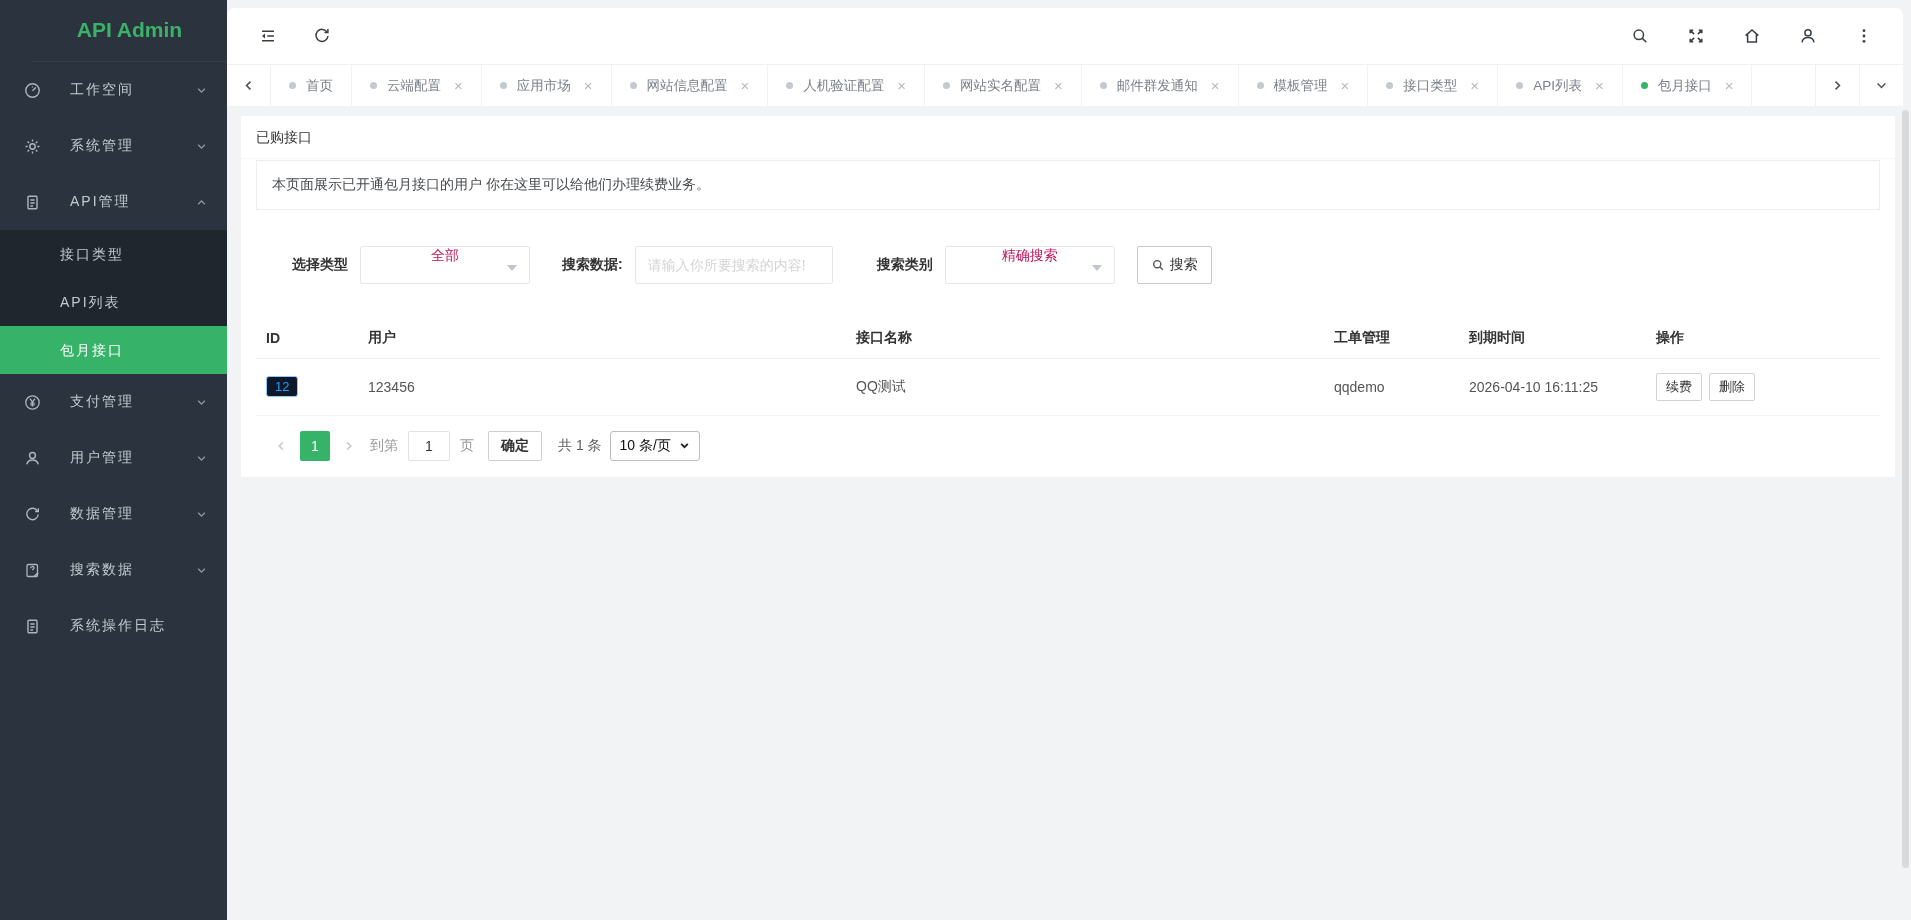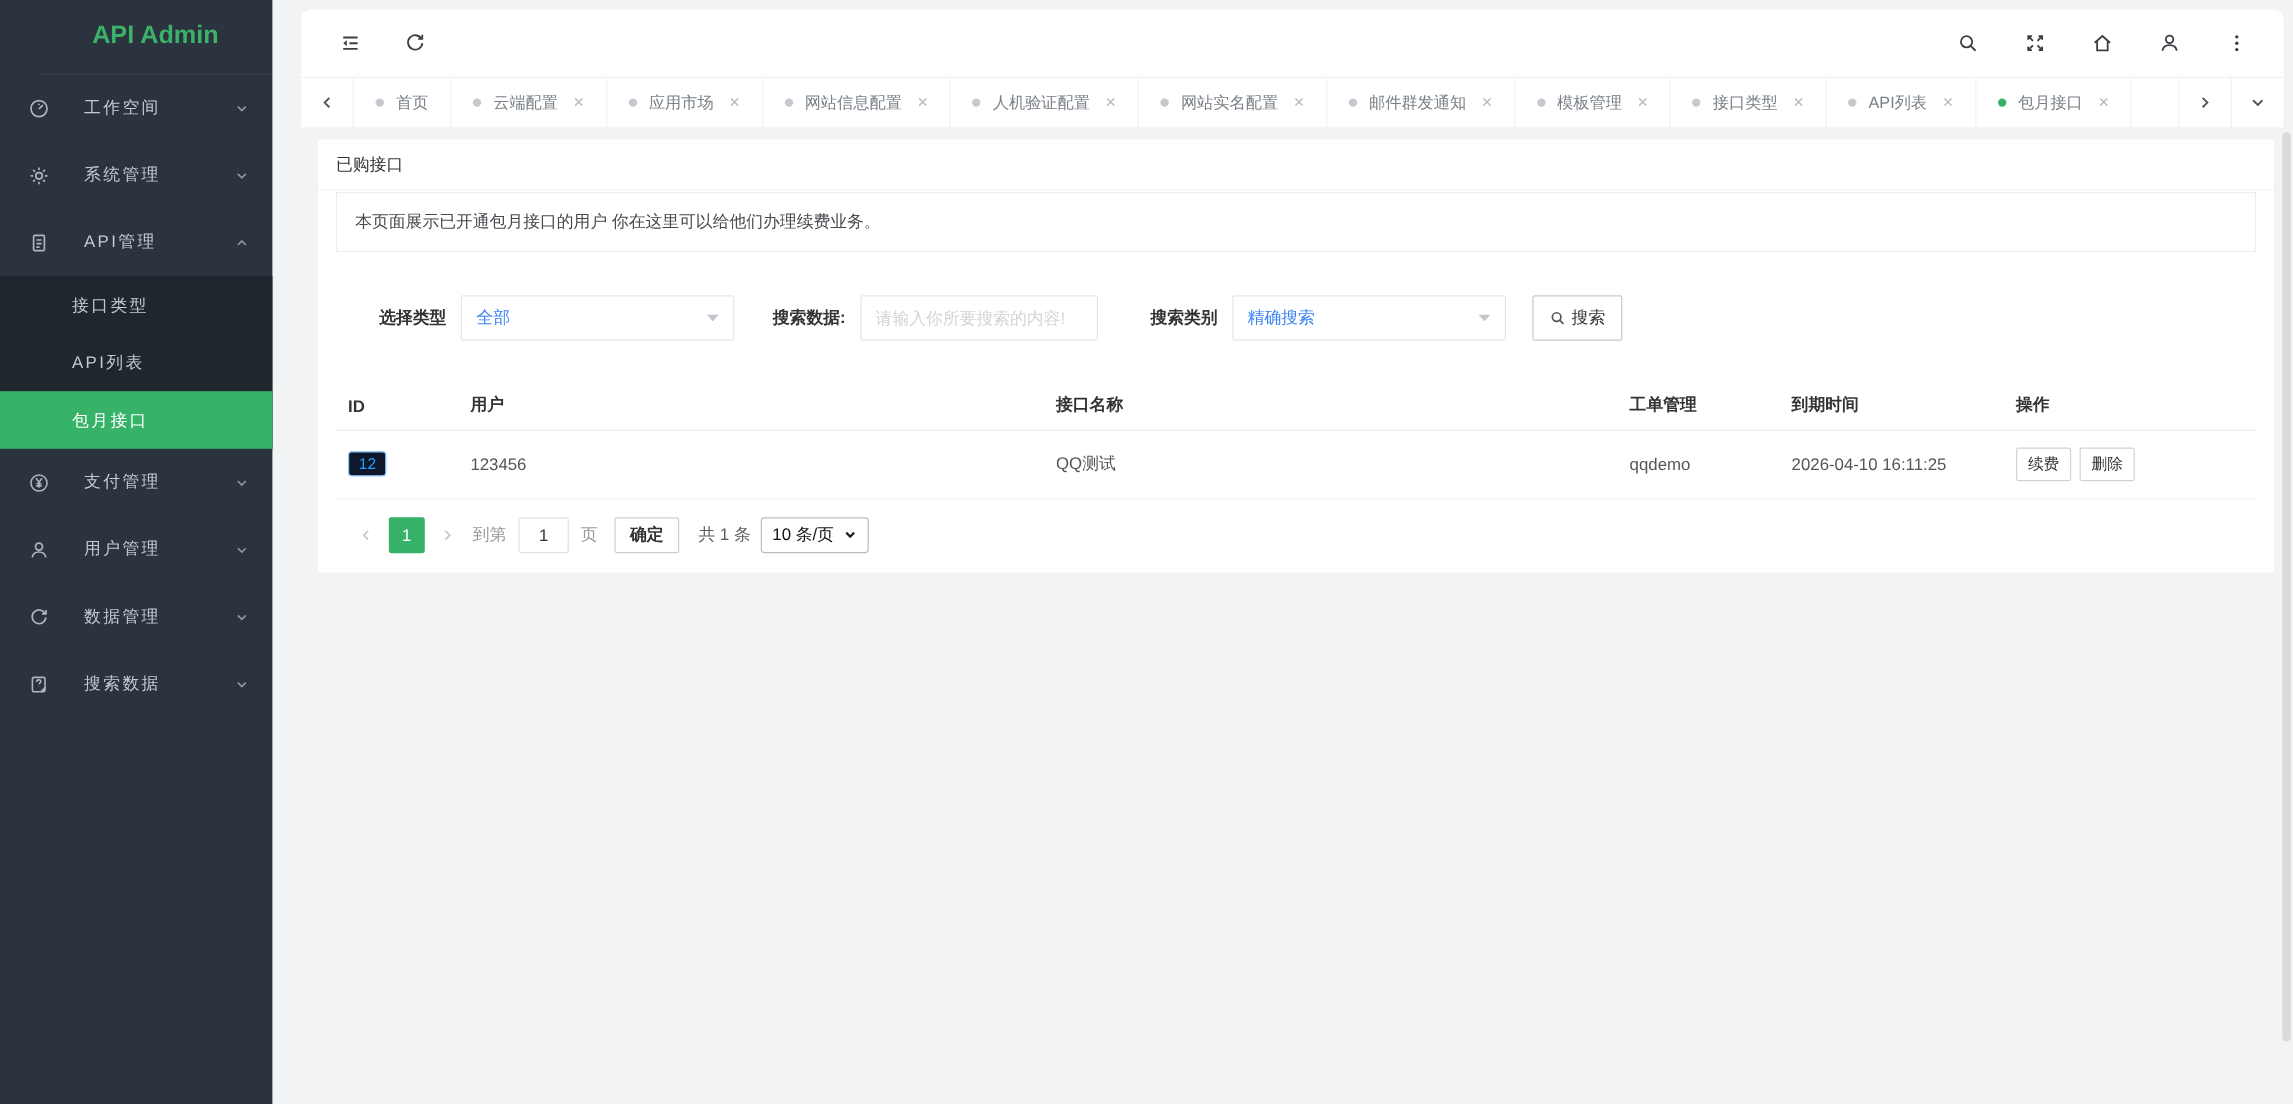--- a/index.html
+++ b/index.html
@@ -21,21 +21,21 @@
   .logo{height:62px;line-height:60px;text-align:center;color:var(--logo-green);
         font-size:21px;font-weight:bold;border-bottom:1px solid rgba(255,255,255,.06);margin-left:32px;}
   .s-item{height:56px;display:flex;align-items:center;padding:0 20px 0 24px;cursor:pointer;color:#c3c9cf;}
   .s-item .ic{width:17px;height:17px;flex:0 0 17px;color:#aeb6be;}
   .s-label{margin-left:29px;letter-spacing:2px;font-size:14px;flex:1;}
   .s-item .chev{width:11px;height:11px;flex:0 0 11px;color:#8f979f;}
   .s-sub{background:var(--submenu-bg);}
   .s-sub-item{height:48px;line-height:48px;padding-left:60px;letter-spacing:2px;color:#c3c9cf;cursor:pointer;font-size:14px;}
   .s-sub-item.active{background:var(--accent-green);color:#fff;}
   
-  .main{position:absolute;left:227px;top:0;right:0;bottom:0;background:var(--content-bg);padding-left:24px;}
+  .main{position:absolute;left:227px;top:0;right:0;bottom:0;background:var(--content-bg);}
   .panel-top{margin:8px 8px 0 0;background:#fff;border-radius:8px 8px 0 0;}
   .toolbar{height:56px;display:flex;align-items:center;padding:0 30px 0 32px;}
   .toolbar .ic{width:18px;height:18px;color:#3a3f45;cursor:pointer;}
   .tb-left{display:flex;align-items:center;gap:36px;}
   .tb-right{margin-left:auto;display:flex;align-items:center;gap:38px;}
   
   .tabbar{height:42px;border-top:1px solid #f0f0f0;display:flex;align-items:stretch;}
   .tab-nav{width:44px;display:flex;align-items:center;justify-content:center;cursor:pointer;color:#555;}
   .tab-nav .ic{width:13px;height:13px;}
   .tab-nav.left{border-right:1px solid #f0f0f0;}
@@ -48,22 +48,22 @@
   .tab-filler{flex:1;}
   
   .content{padding:10px 16px 0 14px;}
   .card{background:#fff;border-radius:2px;}
   .card-header{height:43px;line-height:43px;padding:0 15px;border-bottom:1px solid #f6f6f6;color:#333;}
   .card-body{padding:1px 15px 16px;}
   .notice{border:1px solid #ededed;padding:15px;color:#464a4e;margin-bottom:36px;}
   
   .filters{display:flex;align-items:center;margin-left:36px;}
   .f-label{font-weight:bold;color:#333;margin-right:12px;white-space:nowrap;}
-  .sel{width:228px;height:38px;border:1px solid #e6e6e6;border-radius:2px;display:flex;align-items:center;
-       padding:0 12px;color:#3b82f6;cursor:pointer;background:#fff;position:relative;}
+  .sel{width:170px;height:38px;border:1px solid #e6e6e6;border-radius:2px;display:flex;align-items:center;
+       padding:0 12px;color:#be185d;cursor:pointer;background:#fff;position:relative;flex-direction:column;}
   .sel .arrow{margin-left:auto;width:10px;height:6px;color:#c2c6cc;}
   .f-input{width:198px;height:38px;border:1px solid #e6e6e6;border-radius:2px;padding:0 12px;font-size:14px;
            color:#333;font-family:inherit;outline:none;}
   .f-input::placeholder{color:#d4d4d4;}
   .gap32{width:32px;}.gap44{width:44px;}.gap22{width:22px;}
   .btn-search{height:38px;padding:0 13px;border:1px solid #c9c9c9;border-radius:2px;background:#fff;
               display:flex;align-items:center;gap:5px;font-size:14px;color:#333;cursor:pointer;font-family:inherit;}
   .btn-search .ic{width:14px;height:14px;color:#555;}
   
   table{width:100%;border-collapse:collapse;margin-top:34px;table-layout:fixed;}
@@ -194,20 +194,29 @@
             <path d="M6.6 6.3c0-2.3 3.4-2.3 3.4-.4 0 1.1-1.4 1.1-1.4 2.3M8.3 10.3v.3"></path>
             <path d="M9.8 13.8l3.6-3.6 1.2 1.2-3.6 3.6z" fill="currentColor" stroke="none"></path>
           </svg>
         </span>
         <span class="s-label">搜索数据</span>
         <span class="ic chev">
           <svg viewBox="0 0 12 12" fill="none" stroke="currentColor" stroke-width="1.5">
             <path d="M2.4 4.2 6 7.8l3.6-3.6"></path>
           </svg>
         </span>
+      </div>
+      <div class="s-item">
+        <span class="ic">
+          <svg viewBox="0 0 17 17" fill="none" stroke="currentColor" stroke-width="1.4">
+            <rect x="4" y="2.2" width="9" height="12.6" rx="1"></rect>
+            <path d="M6.4 6h4.2M6.4 9h4.2M6.4 12h2.6"></path>
+          </svg>
+        </span>
+        <span class="s-label">系统操作日志</span>
       </div>
     </nav>
 </aside>
 
 <div class="main">
   <div class="panel-top">
     <div class="toolbar">
       <div class="tb-left" id="tb-left">
           <span class="ic">
             <svg viewBox="0 0 18 18">

